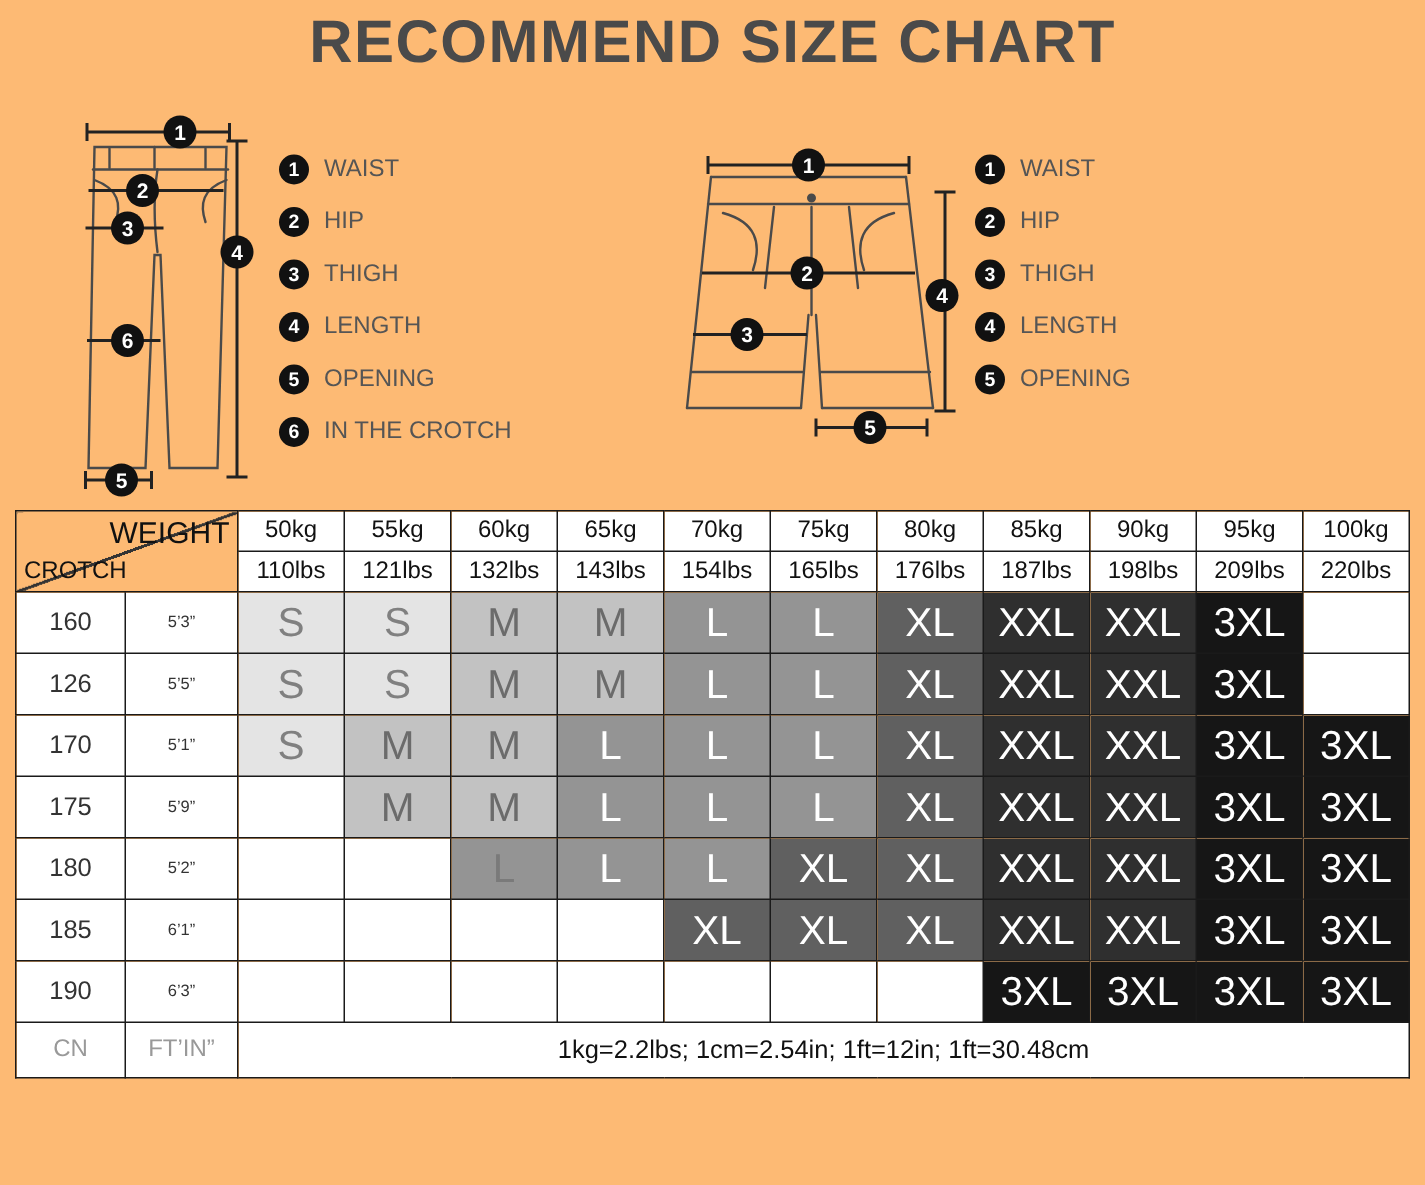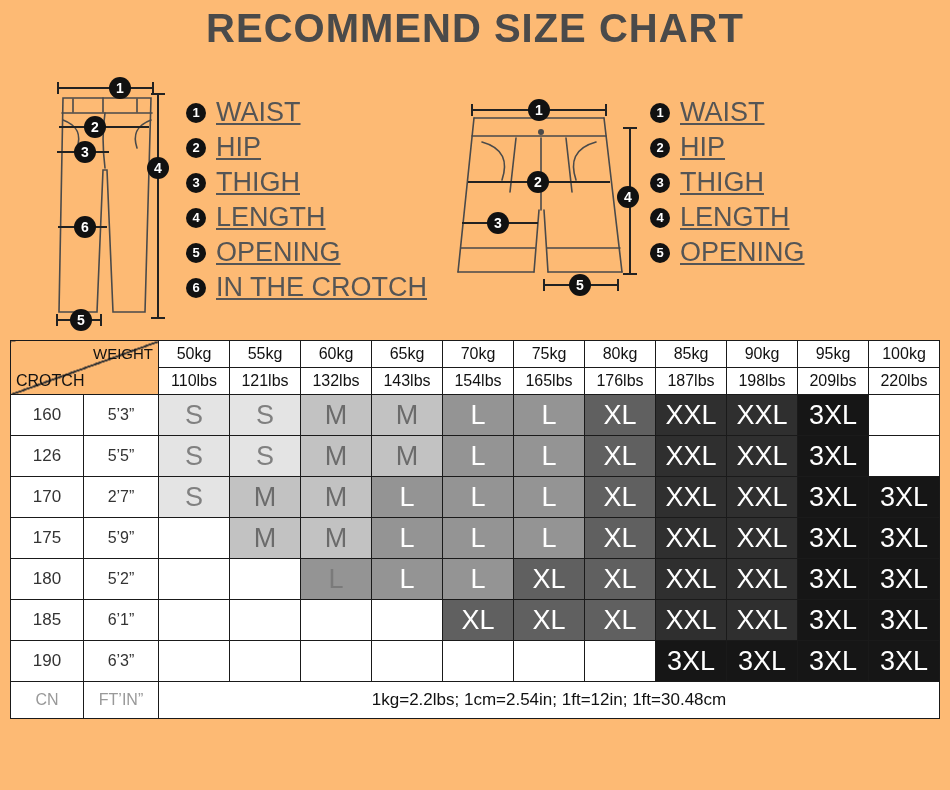--- a/index.html
+++ b/index.html
@@ -24,37 +24,37 @@
   .sb4{left:179px;top:98px;}.sb5{left:131px;top:186px;}
 
   
   .legend{position:absolute;list-style:none;margin:0;padding:0;}
   .legend-pants{left:186px;top:95px;}
   .legend-shorts{left:650px;top:95px;}
   .legend li{display:flex;align-items:center;height:35px;gap:10px;}
   .lbadge{flex:0 0 20px;width:20px;height:20px;border-radius:50%;background:#111;
           color:#fff;font-size:13px;font-weight:bold;display:flex;align-items:center;
           justify-content:center;line-height:1;}
-  .ltext{font-size:27px;color:#555;white-space:nowrap;text-decoration:underline;}
+  .ltext{font-size:16px;color:#555;white-space:nowrap;}
 
   
   .size-table{position:absolute;left:10px;top:340px;width:930px;
               border-collapse:collapse;table-layout:fixed;}
   .size-table td{border:1.5px solid #1a1a1a;text-align:center;vertical-align:middle;
                  padding:0;overflow:hidden;white-space:nowrap;}
   .size-table col.c-h{width:73px;} .size-table col.c-f{width:75px;}
   td.corner{position:relative;background:
       linear-gradient(to bottom right,transparent calc(50% - 1px),#333 calc(50% - 1px),
       #333 calc(50% + 1px),transparent calc(50% + 1px));}
-  td.corner .cw{position:absolute;top:4px;right:5px;font-size:15px;color:#111;}
+  td.corner .cw{position:absolute;top:4px;right:5px;font-size:20px;color:#111;}
   td.corner .ch{position:absolute;bottom:4px;left:5px;font-size:16px;color:#111;}
   td.kg,td.lbs{height:26px;font-size:16px;color:#111;background:#fff;}
   tr.body td{height:40px;}
   td.hcm{font-size:17px;color:#333;background:#fff;}
-  td.hft{font-size:16px;color:#333;background:#fff;}
+  td.hft{font-size:11px;color:#333;background:#fff;}
   td.sz{font-size:27px;}
   td.empty{background:#fff;}
   td.cn,td.ftin{height:36px;font-size:16px;color:#999;background:#fff;}
   td.note{height:36px;font-size:17px;color:#111;background:#fff;}
 </style>
 </head>
 <body>
 
 <div class="page">
 
@@ -240,21 +240,21 @@
           <td class="sz" style="background:#949494;color:#ffffff">L</td>
           <td class="sz" style="background:#949494;color:#ffffff">L</td>
           <td class="sz" style="background:#606060;color:#ffffff">XL</td>
           <td class="sz" style="background:#2f2f2f;color:#ffffff">XXL</td>
           <td class="sz" style="background:#2f2f2f;color:#ffffff">XXL</td>
           <td class="sz" style="background:#161616;color:#ffffff">3XL</td>
           <td class="sz empty"></td>
         </tr>
         <tr class="body">
           <td class="hcm">170</td>
-          <td class="hft">2’7”</td>
+          <td class="hft">5’1”</td>
           <td class="sz" style="background:#e4e4e4;color:#808080">S</td>
           <td class="sz" style="background:#c2c2c2;color:#6b6b6b">M</td>
           <td class="sz" style="background:#c2c2c2;color:#6b6b6b">M</td>
           <td class="sz" style="background:#949494;color:#ffffff">L</td>
           <td class="sz" style="background:#949494;color:#ffffff">L</td>
           <td class="sz" style="background:#949494;color:#ffffff">L</td>
           <td class="sz" style="background:#606060;color:#ffffff">XL</td>
           <td class="sz" style="background:#2f2f2f;color:#ffffff">XXL</td>
           <td class="sz" style="background:#2f2f2f;color:#ffffff">XXL</td>
           <td class="sz" style="background:#161616;color:#ffffff">3XL</td>

